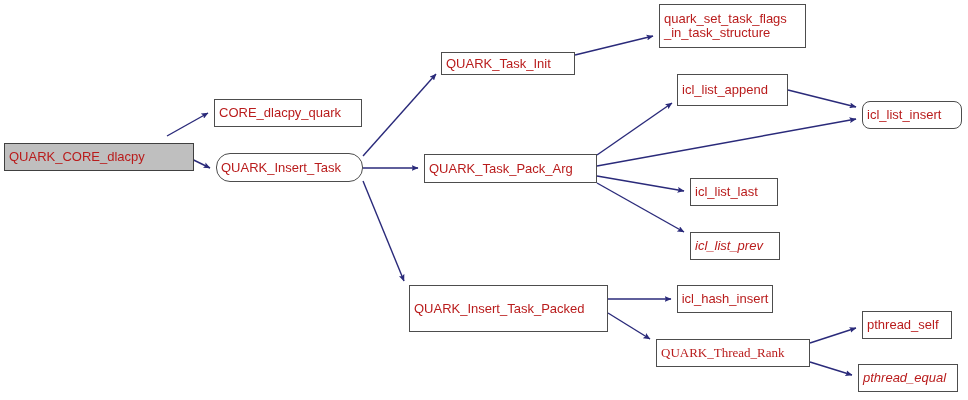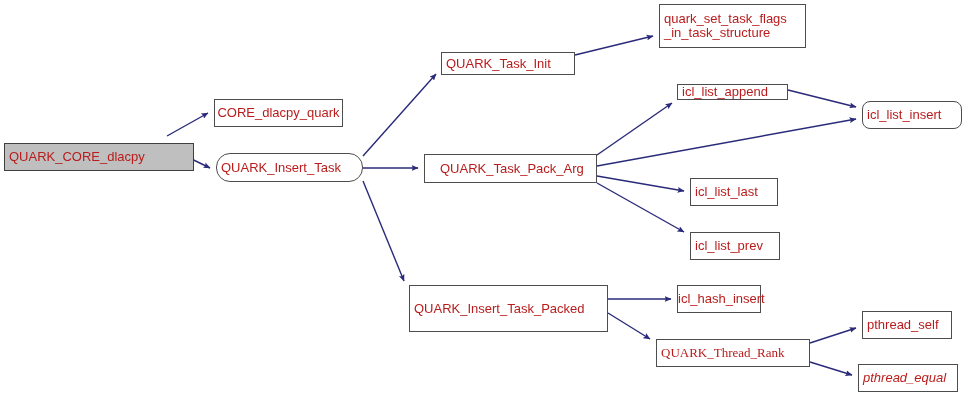--- a/index.html
+++ b/index.html
@@ -70,29 +70,29 @@
       <line x1="788" y1="90" x2="856" y2="107" stroke="#2a2a7a" stroke-width="1.4" marker-end="url(#arrowhead)"></line>
       <line x1="597" y1="176" x2="684" y2="191" stroke="#2a2a7a" stroke-width="1.4" marker-end="url(#arrowhead)"></line>
       <line x1="597" y1="183" x2="684" y2="232" stroke="#2a2a7a" stroke-width="1.4" marker-end="url(#arrowhead)"></line>
       <line x1="608" y1="299" x2="671" y2="299" stroke="#2a2a7a" stroke-width="1.4" marker-end="url(#arrowhead)"></line>
       <line x1="608" y1="313" x2="650" y2="339" stroke="#2a2a7a" stroke-width="1.4" marker-end="url(#arrowhead)"></line>
       <line x1="810" y1="343" x2="856" y2="328" stroke="#2a2a7a" stroke-width="1.4" marker-end="url(#arrowhead)"></line>
       <line x1="810" y1="362" x2="852" y2="375" stroke="#2a2a7a" stroke-width="1.4" marker-end="url(#arrowhead)"></line>
     </svg>
   <div id="nodes">
       <div class="node root" style="left: 4px; top: 143px; width: 190px; height: 28px;"><span class="lbl">QUARK_CORE_dlacpy</span></div>
-      <div class="node" style="left: 214px; top: 99px; width: 129px; height: 28px;"><span class="lbl">CORE_dlacpy_quark</span></div>
+      <div class="node" style="left: 214px; top: 99px; width: 148px; height: 28px;"><span class="lbl">CORE_dlacpy_quark</span></div>
       <div class="node" style="left: 216px; top: 153px; width: 147px; height: 29px; border-radius: 14px;"><span class="lbl">QUARK_Insert_Task</span></div>
       <div class="node" style="left: 441px; top: 52px; width: 134px; height: 23px;"><span class="lbl">QUARK_Task_Init</span></div>
       <div class="node" style="left: 659px; top: 4px; width: 147px; height: 44px;"><span class="lbl">quark_set_task_flags
 _in_task_structure</span></div>
-      <div class="node" style="left: 424px; top: 154px; width: 173px; height: 29px; padding-left: 11px;"><span class="lbl">QUARK_Task_Pack_Arg</span></div>
-      <div class="node" style="left: 677px; top: 84px; width: 111px; height: 16px;"><span class="lbl">icl_list_append</span></div>
+      <div class="node" style="left: 424px; top: 154px; width: 173px; height: 29px;"><span class="lbl">QUARK_Task_Pack_Arg</span></div>
+      <div class="node" style="left: 677px; top: 74px; width: 111px; height: 32px;"><span class="lbl">icl_list_append</span></div>
       <div class="node" style="left: 862px; top: 101px; width: 100px; height: 28px; border-radius: 8px;"><span class="lbl">icl_list_insert</span></div>
       <div class="node" style="left: 690px; top: 178px; width: 88px; height: 28px;"><span class="lbl">icl_list_last</span></div>
-      <div class="node" style="left: 690px; top: 232px; width: 90px; height: 28px;"><span class="lbl">icl_list_prev</span></div>
+      <div class="node" style="left: 690px; top: 232px; width: 90px; height: 28px; font-style: italic;"><span class="lbl">icl_list_prev</span></div>
       <div class="node" style="left: 409px; top: 285px; width: 199px; height: 47px;"><span class="lbl">QUARK_Insert_Task_Packed</span></div>
-      <div class="node" style="left: 677px; top: 285px; width: 84px; height: 28px;"><span class="lbl">icl_hash_insert</span></div>
+      <div class="node" style="left: 677px; top: 285px; width: 96px; height: 28px;"><span class="lbl">icl_hash_insert</span></div>
       <div class="node" style="left: 656px; top: 339px; width: 154px; height: 28px; font-family: Liberation Serif, serif;"><span class="lbl">QUARK_Thread_Rank</span></div>
       <div class="node" style="left: 862px; top: 311px; width: 90px; height: 28px;"><span class="lbl">pthread_self</span></div>
       <div class="node" style="left: 858px; top: 364px; width: 100px; height: 28px; font-style: italic;"><span class="lbl">pthread_equal</span></div>
     </div>
 </div>
 
 </body></html>

